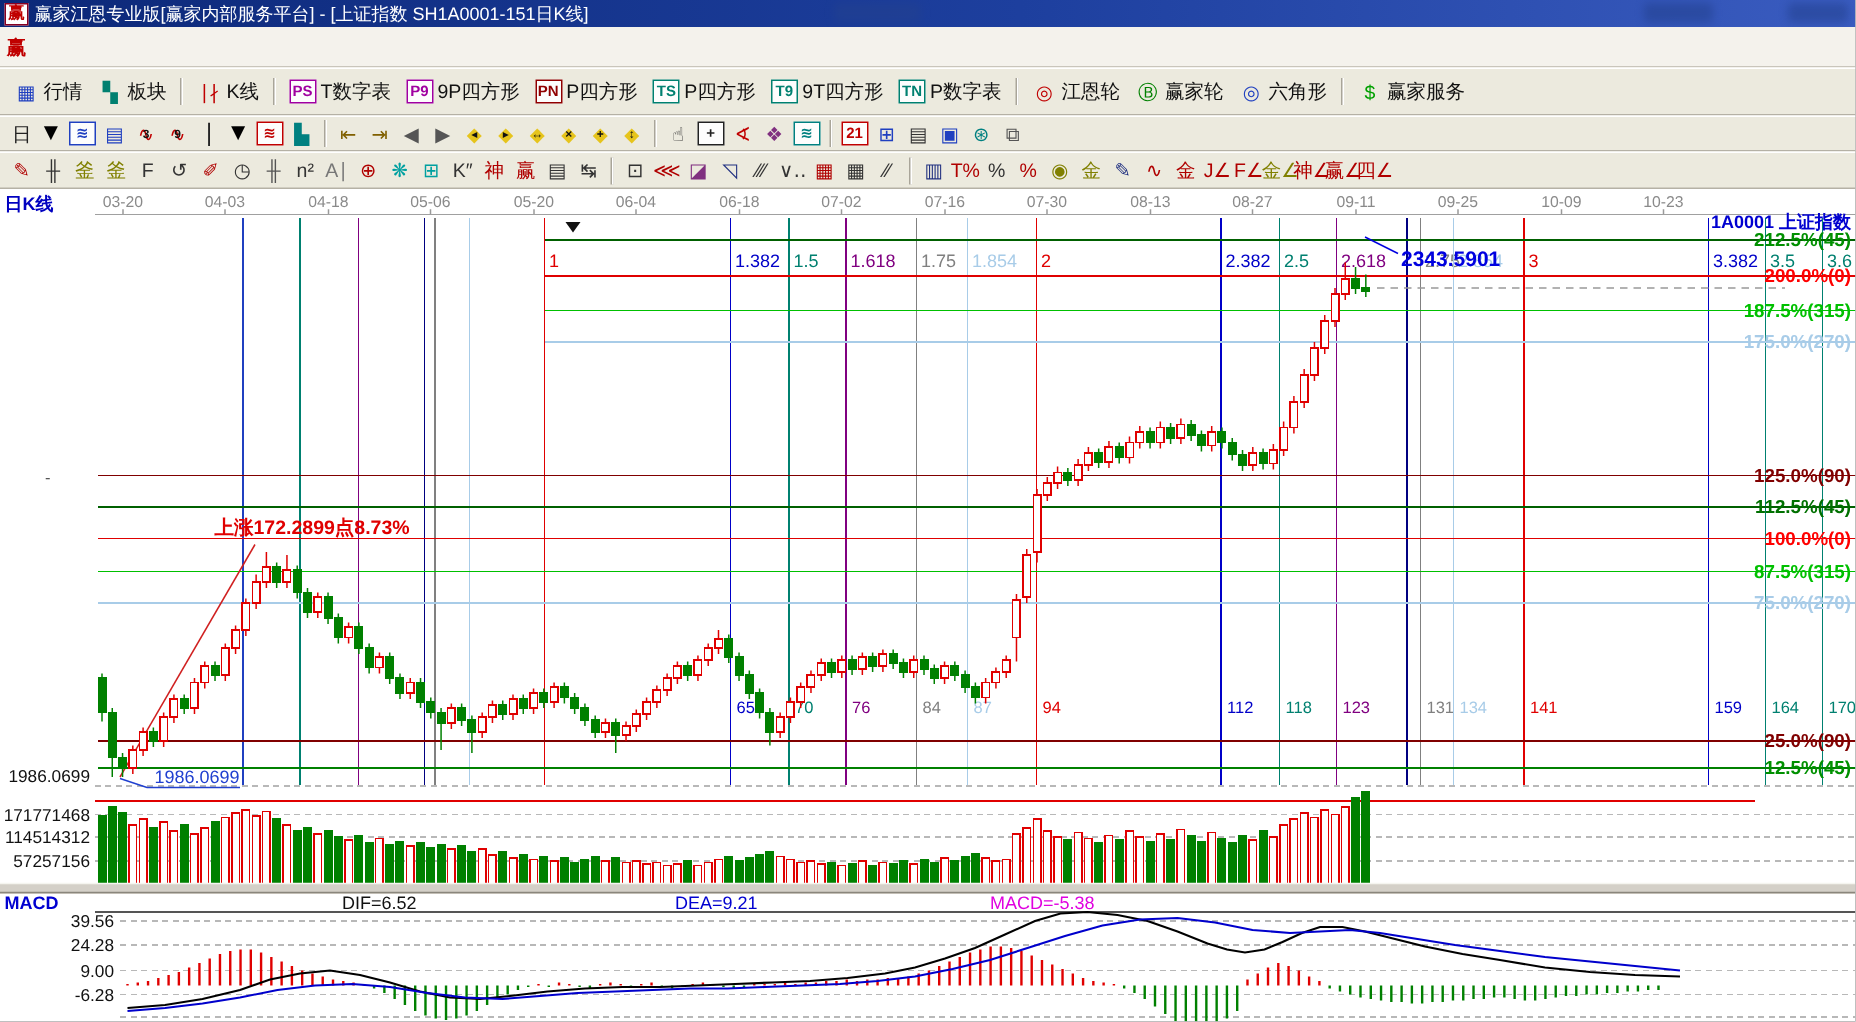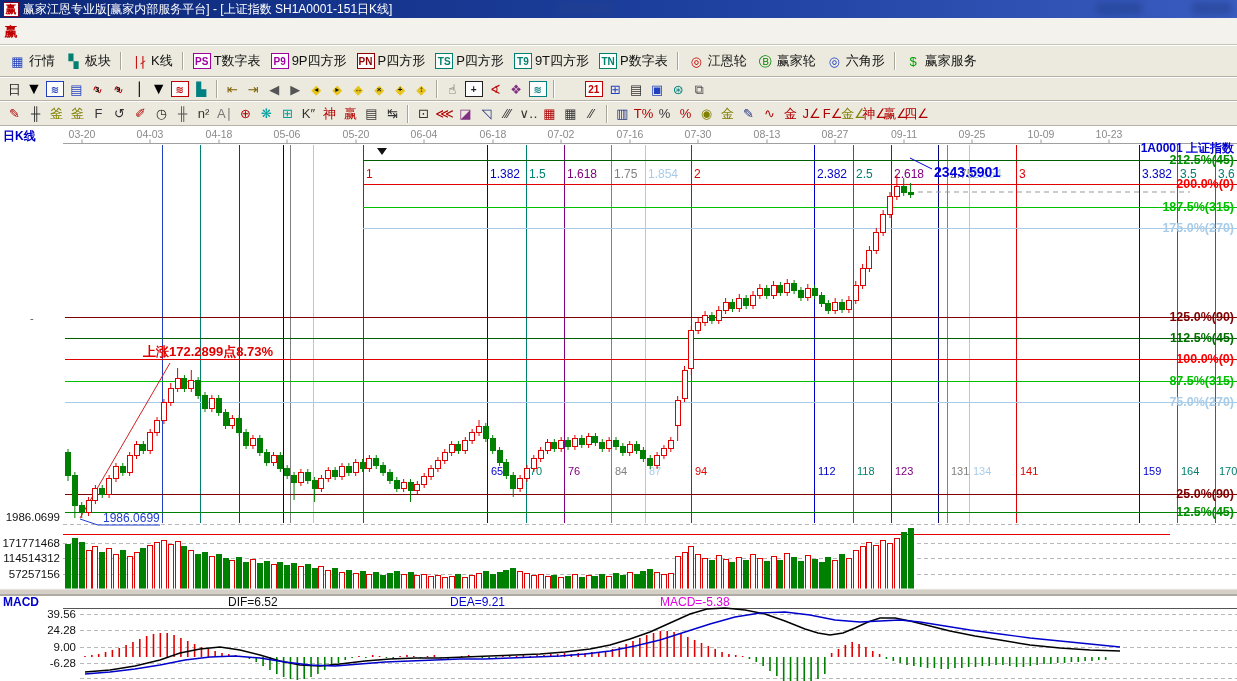--- a/index.html
+++ b/index.html
@@ -172,21 +172,21 @@
         <span class="ic" style="color: rgb(192, 0, 0);">∢</span>
       </span>
       <span class="tb-btn tb-sm">
         <span class="ic" style="color: rgb(128, 48, 128);">❖</span>
       </span>
       <span class="tb-btn tb-sm">
         <span class="ic boxed" style="color: rgb(0, 128, 128);">≋</span>
       </span>
       <span class="vsep"></span>
       <span class="tb-btn tb-sm">
-        <span class="ic boxed" style="color: rgb(192, 0, 0); margin-left: 24px;">21</span>
+        <span class="ic boxed" style="color: rgb(192, 0, 0);">21</span>
       </span>
       <span class="tb-btn tb-sm">
         <span class="ic" style="color: rgb(32, 64, 192);">⊞</span>
       </span>
       <span class="tb-btn tb-sm">
         <span class="ic" style="color: rgb(51, 51, 51);">▤</span>
       </span>
       <span class="tb-btn tb-sm">
         <span class="ic" style="color: rgb(32, 64, 192);">▣</span>
       </span>

